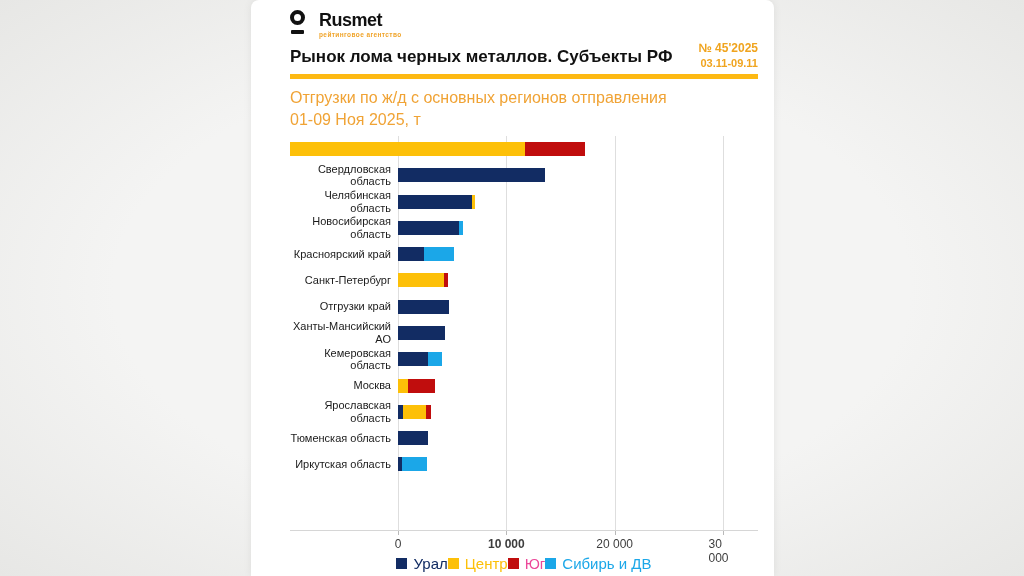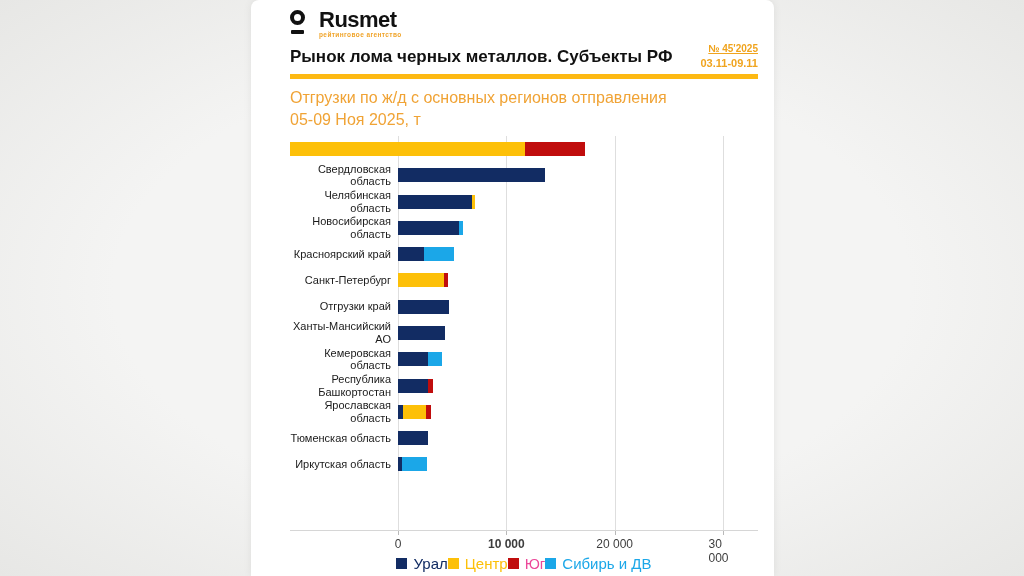--- a/index.html
+++ b/index.html
@@ -12,26 +12,26 @@
   .card {
     position:absolute; left:251px; top:0; width:523px; height:576px;
     background:#ffffff; border-radius:8px 8px 0 0;
     box-shadow:0 0 8px rgba(0,0,0,0.07);
   }
   
   .logo-row { position:absolute; top:9px; left:39px; display:flex; align-items:flex-start; }
   .logo-mark { width:24px; height:26px; position:relative; margin-right:5px; }
   .logo-ring { position:absolute; top:1px; left:0; width:15px; height:15px; border:4.5px solid #111; border-radius:50%; }
   .logo-base { position:absolute; top:21px; left:1px; width:13px; height:4px; background:#111; border-radius:1px; }
-  .brand-name { font-size:22px; font-weight:bold; color:#111; letter-spacing:-0.5px; line-height:22px; }
+  .brand-name { font-size:18px; font-weight:bold; color:#111; letter-spacing:-0.5px; line-height:22px; }
   .brand-tagline { font-size:6.5px; font-weight:bold; color:#f0a42a; letter-spacing:0.4px; margin-top:0px; }
   .title-row { position:absolute; top:41px; left:39px; width:468px; display:flex; justify-content:space-between; align-items:flex-end; }
   .report-title { font-size:17px; font-weight:bold; color:#111; line-height:20px; padding-bottom:4px; }
   .issue-meta { text-align:right; color:#f0a41e; font-weight:bold; line-height:15px; }
-  .issue-no { font-size:10px;text-decoration:underline; }
+  .issue-no { font-size:12px; }
   .issue-dates { font-size:11px; }
   .rule { position:absolute; top:74px; left:39px; width:468px; height:5px; background:#fdb913; }
   .subtitle { position:absolute; top:87px; left:39px; width:468px; font-size:16px; line-height:22px; color:#f0a335; }
   
   .chart { position:absolute; top:136px; left:39px; width:468px; }
   .chart-body { position:relative; height:394px; }
   .gridline { position:absolute; top:0; bottom:0; width:1px; background:#dedede; }
   .crow { position:relative; display:flex; align-items:center; height:26.27px; }
   .clabel {
     width:108px; padding-right:7px; flex:none;
@@ -69,21 +69,21 @@
     <div class="issue-meta">
       <div class="issue-no">№ 45'2025</div>
       <div class="issue-dates">03.11-09.11</div>
     </div>
   </div>
 
   <div class="rule"></div>
 
   <div class="subtitle">
     <div>Отгрузки по ж/д с основных регионов отправления</div>
-    <div>05-09 Ноя 2025, т</div>
+    <div>01-09 Ноя 2025, т</div>
   </div>
 
   <div class="chart">
     <div class="chart-body">
         <div class="gridline" style="left: 108px;"></div>
         <div class="gridline" style="left: 216.333px;"></div>
         <div class="gridline" style="left: 324.667px;"></div>
         <div class="gridline" style="left: 433px;"></div>
         <div class="crow">
           <div class="bar">
@@ -143,25 +143,24 @@
         </div>
         <div class="crow">
           <div class="clabel">Кемеровская
 область</div>
           <div class="bar">
             <span class="seg" style="width: 30.3333px; background: rgb(18, 44, 99);"></span>
             <span class="seg" style="width: 14.0833px; background: rgb(27, 167, 232);"></span>
           </div>
         </div>
         <div class="crow">
-          <div class="clabel">Республика
-Башкортостан</div>
-          <div class="bar">
-            <span class="seg" style="width: 30.3333px; background: rgb(18, 44, 99);"></span>
-            <span class="seg" style="width: 4.33333px; background: rgb(192, 13, 13);"></span>
+          <div class="clabel">Москва</div>
+          <div class="bar">
+            <span class="seg" style="width: 9.75px; background: rgb(253, 192, 8);"></span>
+            <span class="seg" style="width: 27.0833px; background: rgb(192, 13, 13);"></span>
           </div>
         </div>
         <div class="crow">
           <div class="clabel">Ярославская
 область</div>
           <div class="bar">
             <span class="seg" style="width: 4.875px; background: rgb(18, 44, 99);"></span>
             <span class="seg" style="width: 22.75px; background: rgb(253, 192, 8);"></span>
             <span class="seg" style="width: 5.41667px; background: rgb(192, 13, 13);"></span>
           </div>

